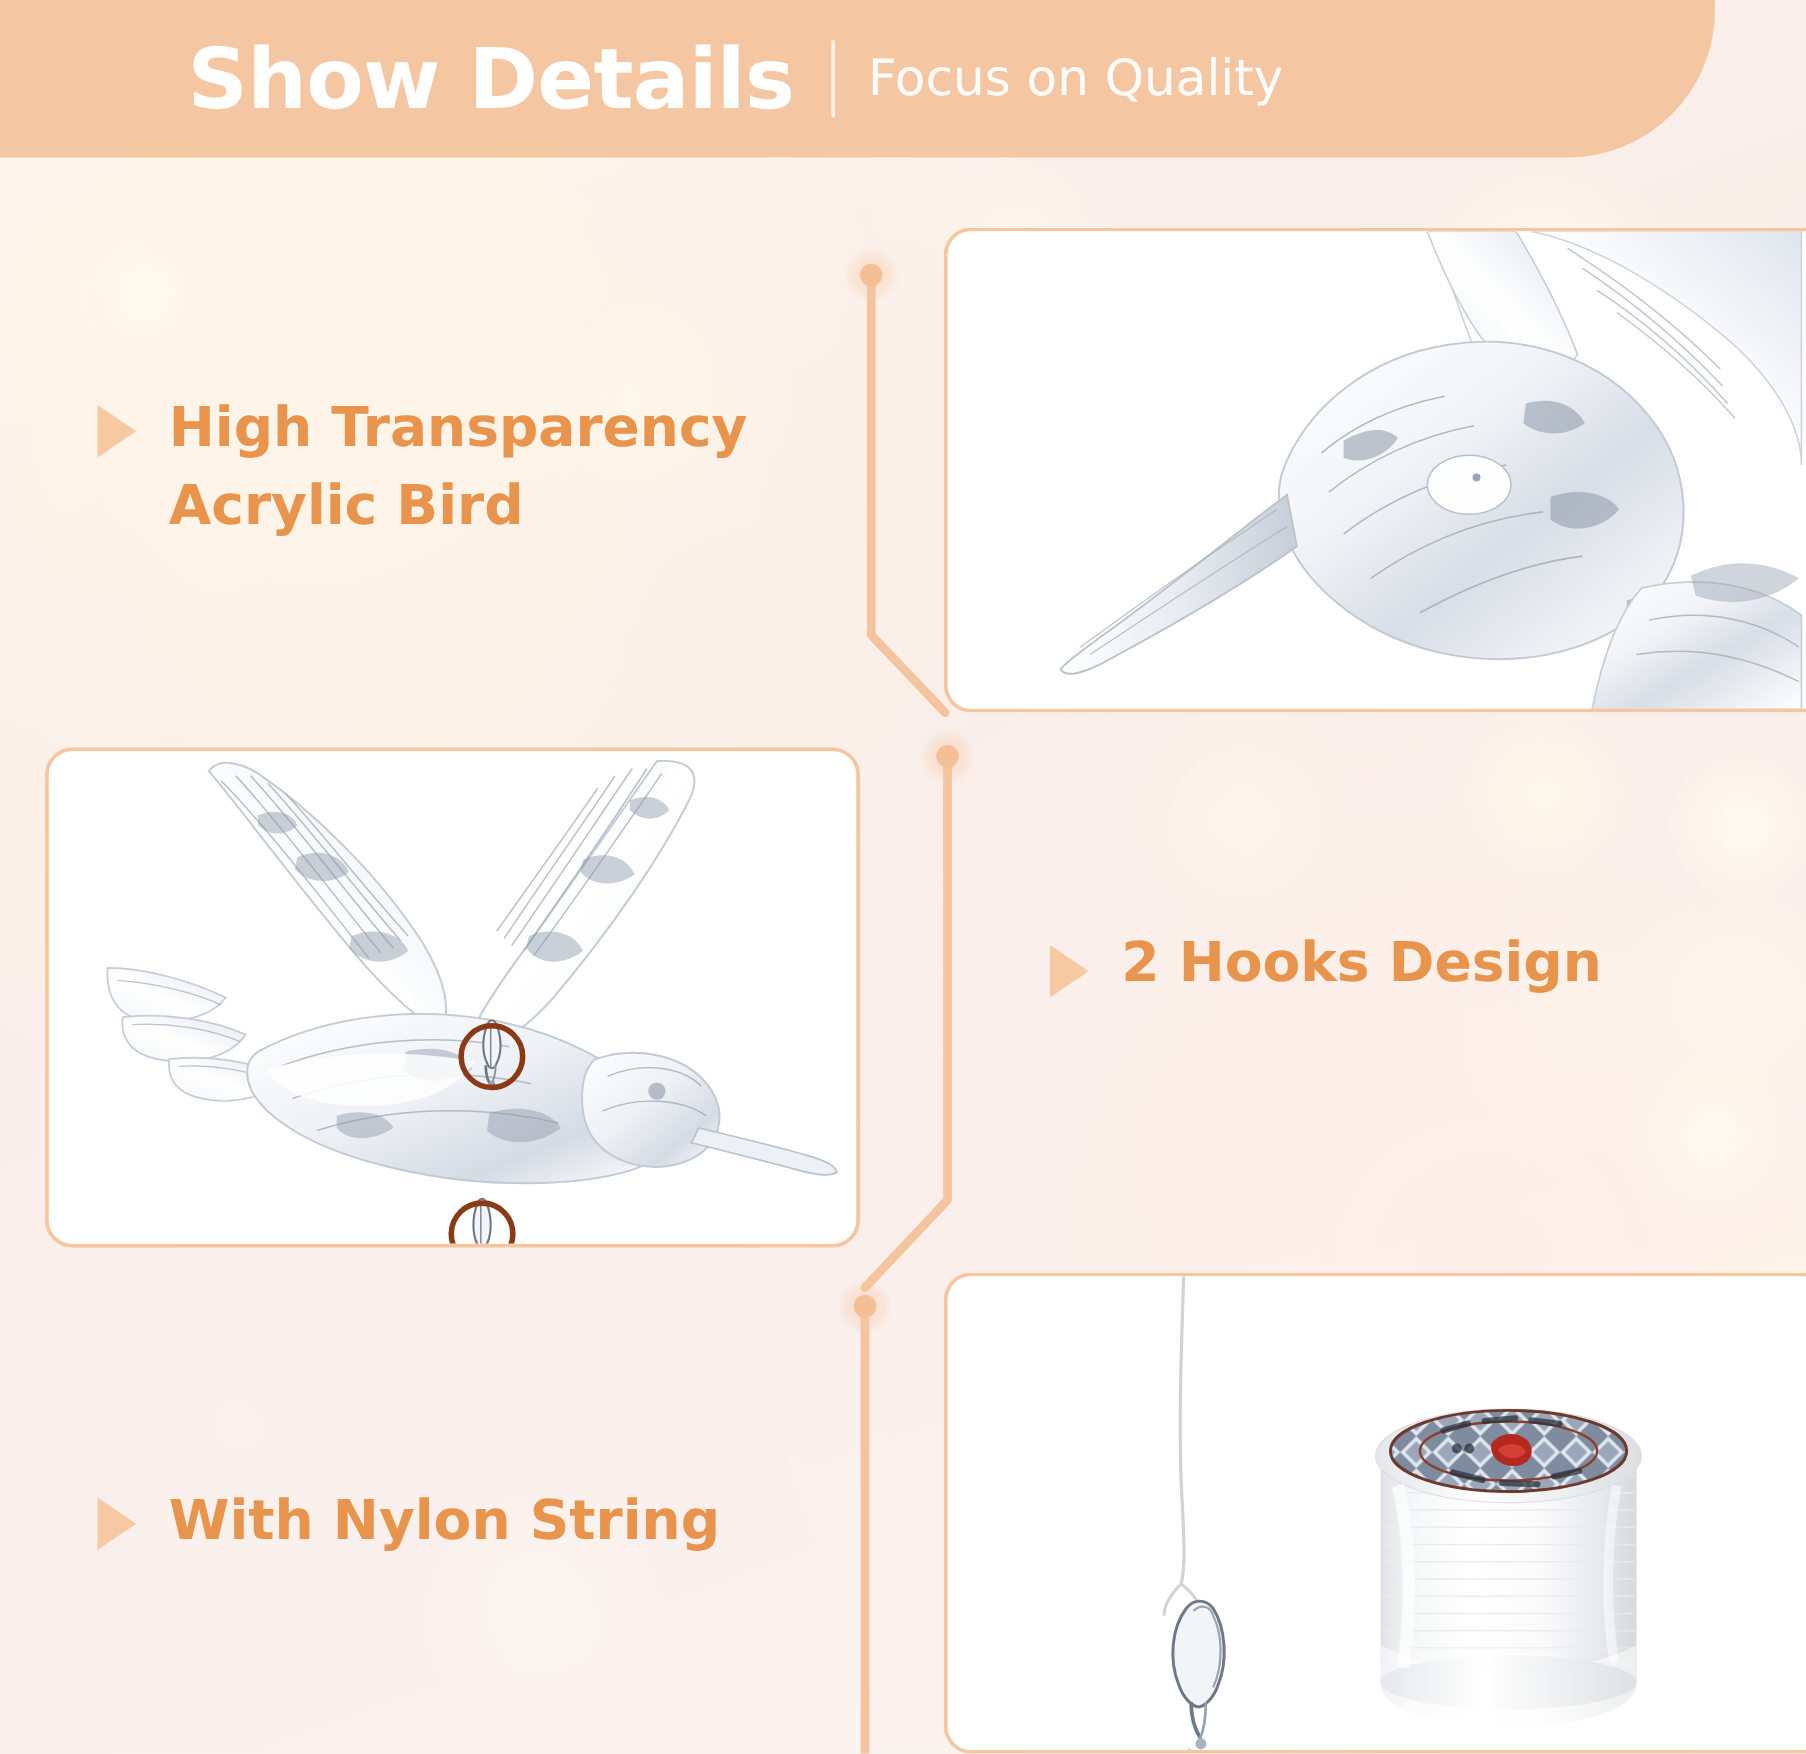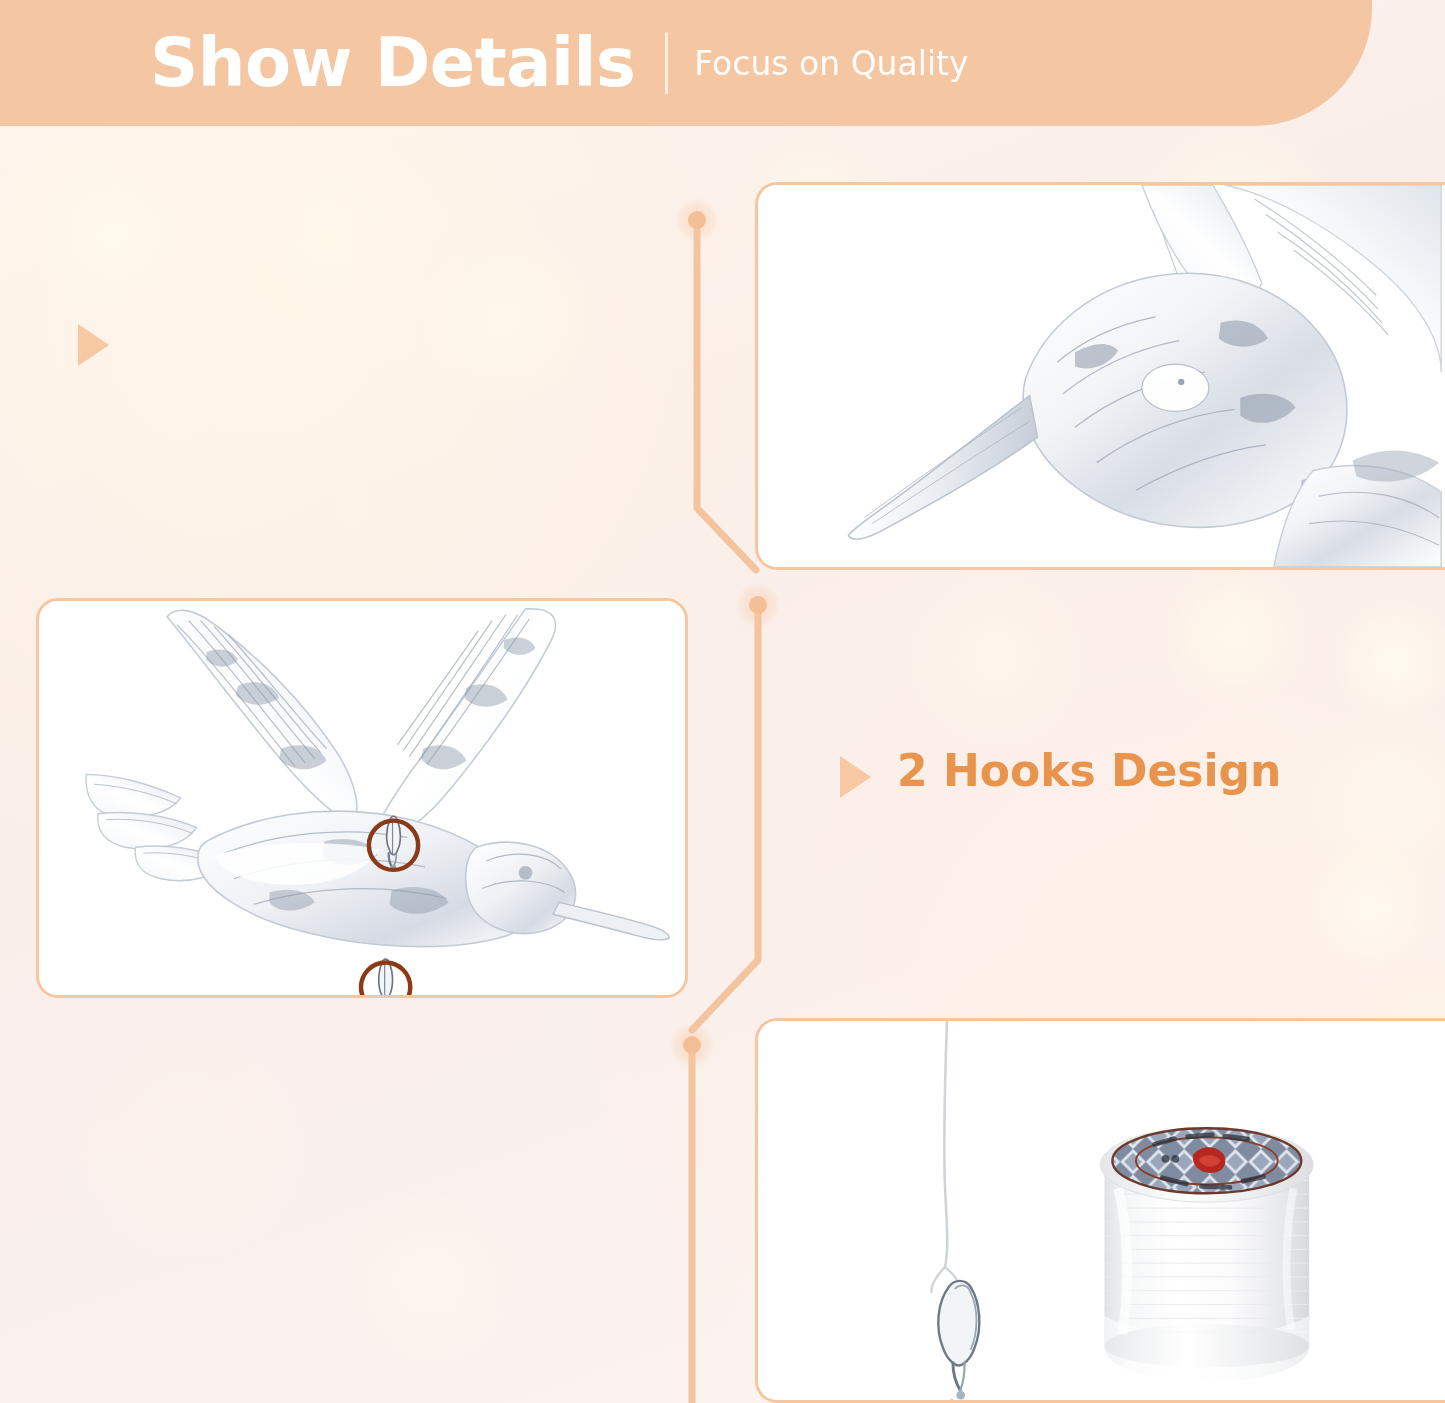--- a/index.html
+++ b/index.html
@@ -44,21 +44,21 @@
     white-space:nowrap;
   }
   #header-divider {
     width:3px; height:62px;
     background:rgba(255,255,255,.72);
     margin:0 26px 0 30px;
     border-radius:2px;
   }
   #header-subtitle {
     color:#fffdfb;
-    font-size:33px;
+    font-size:40px;
     font-weight:normal;
     line-height:1;
     white-space:nowrap;
   }
 
   
   .feature {
     position:absolute;
     display:flex;
     align-items:flex-start;
@@ -164,27 +164,33 @@
     <div class="halo"></div>
     <div class="core"></div>
   </div>
   <div class="node" style="left:670px; top:1023px;">
     <div class="halo"></div>
     <div class="core"></div>
   </div>
 
   <div class="feature" id="feature-1">
     <div class="tri"></div>
+    <div class="feature-label">High Transparency
+Acrylic Bird</div>
   </div>
 
   <div class="feature" id="feature-2">
     <div class="tri"></div>
     <div class="feature-label">2 Hooks Design</div>
   </div>
 
+  <div class="feature" id="feature-3">
+    <div class="tri"></div>
+    <div class="feature-label">With Nylon String</div>
+  </div>
 
   <div class="panel" id="panel-head">
     <svg viewBox="0 0 690 388">
       <defs>
         <linearGradient id="gBody" x1="0" y1="0" x2="1" y2="1">
           <stop offset="0%" stop-color="#ffffff"></stop>
           <stop offset="35%" stop-color="#f2f4f7"></stop>
           <stop offset="60%" stop-color="#d8dee6"></stop>
           <stop offset="100%" stop-color="#ffffff"></stop>
         </linearGradient>

